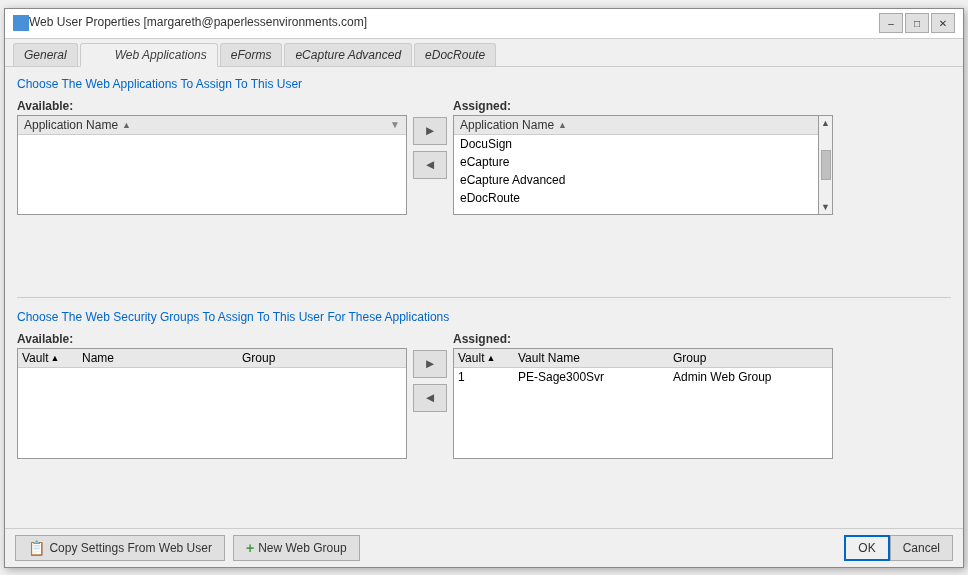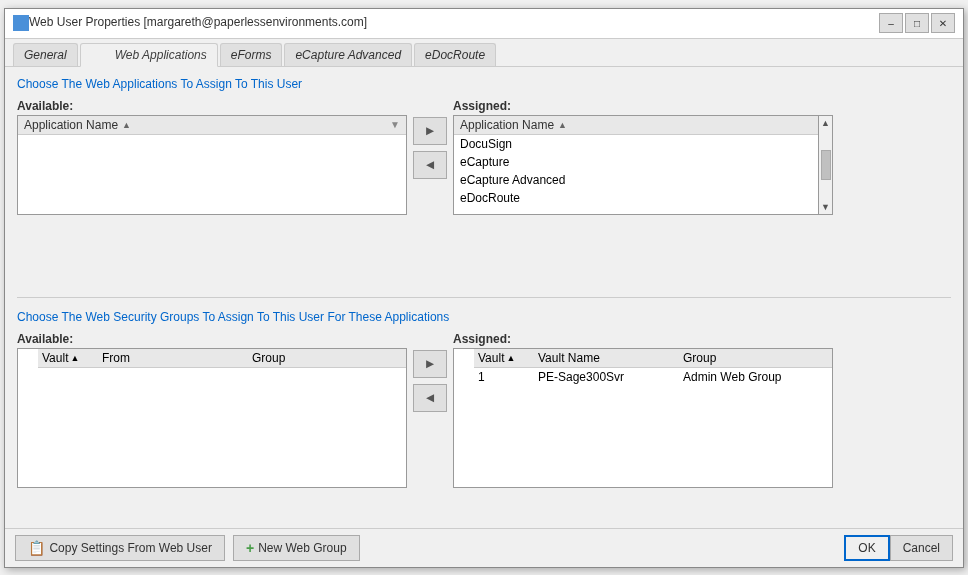--- a/index.html
+++ b/index.html
@@ -229,21 +229,21 @@
       font-weight: bold;
       font-size: 14px;
     }
 
     .avail-large { width: 390px; }
     .assigned-large { width: 380px; }
     .avail-small { width: 390px; }
     .assigned-small { width: 380px; }
 
     .listbox-large { height: 100px; }
-    .listbox-small { height: 140px; padding-left: 20px; }
+    .listbox-small { height: 111px; }
 
     .col-header-row {
       display: flex;
       background: #e8e8e8;
       border-bottom: 1px solid #ccc;
       font-size: 12px;
       padding: 2px 4px;
     }
     .col-h-vault { width: 60px; display: flex; align-items: center; gap: 2px; }
     .col-h-name { flex: 1; display: flex; align-items: center; gap: 2px; }
@@ -331,21 +331,21 @@
 
         <div class="panel avail-small">
           <div class="panel-label">Available:</div>
           <div class="listbox listbox-small" style="width:390px;">
             <div class="col-header-row">
               <div class="col-h-vault">
                 <span>Vault</span>
                 <span style="font-size:9px;">▲</span>
               </div>
               <div class="col-h-name">
-                <span>From</span>
+                <span>Name</span>
               </div>
               <div class="col-h-group">
                 <span>Group</span>
               </div>
             </div>
             <div class="listbox-body"></div>
           </div>
         </div>
 
         <div class="arrow-buttons">

